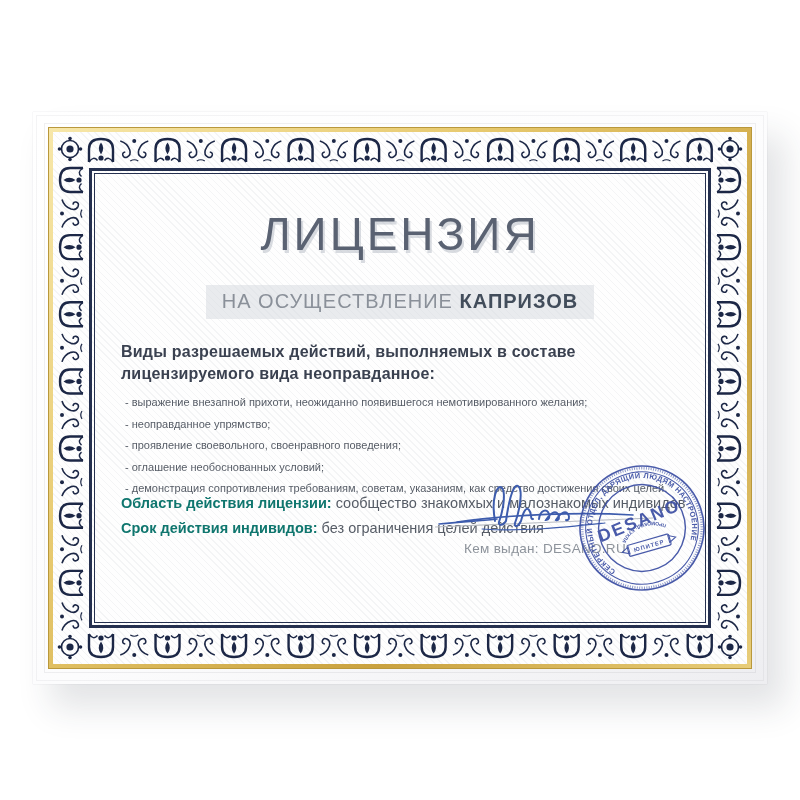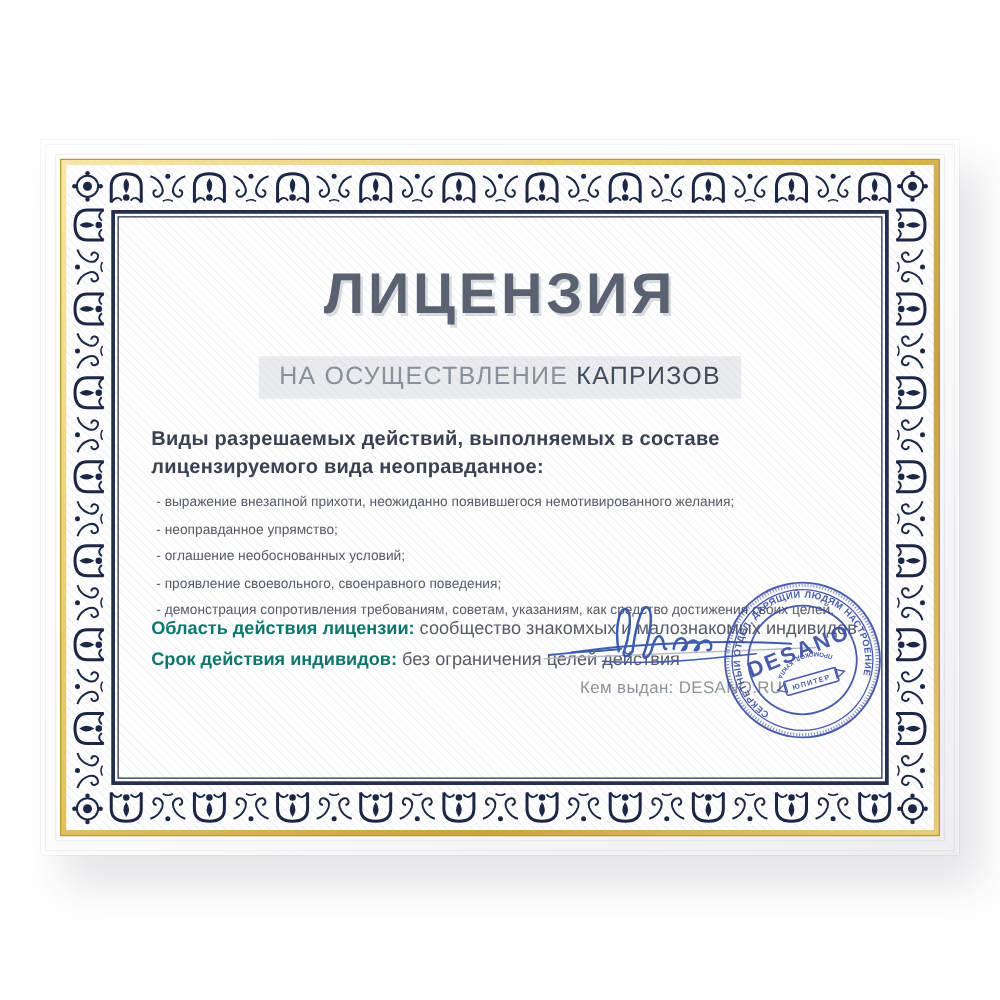--- a/index.html
+++ b/index.html
@@ -26,26 +26,26 @@
     background:repeating-linear-gradient(45deg, rgba(110,120,135,.07) 0 1px, rgba(255,255,255,0) 1px 5px);
     pointer-events:none; }
   .ornaments { position:absolute; inset:3px; width:688px; height:526px; }
 
   .panel { position:absolute; inset:36px; border:3px solid var(--panel-navy,#25304f); }
   .panel-inner { position:absolute; inset:2px; border:1px solid var(--panel-navy,#25304f); }
   .content { position:absolute; inset:3px 14px; text-align:center; }
 
   
   .title { margin-top:34px; font-size:46px; letter-spacing:3px; line-height:1;
-    color:var(--title-gray,#5a6272); font-weight:700;
+    color:var(--title-gray,#5a6272); font-weight:400;
     text-shadow:2px 3px 0 rgba(178,184,194,.5); }
   .subtitle { display:inline-block; margin-top:10px; padding:5px 16px 6px;
     background:rgba(212,216,221,.48); font-size:20px; letter-spacing:1px;
     color:#8a9099; }
-  .subtitle b { color:#424d5b; font-weight:400; }
+  .subtitle b { color:#424d5b; font-weight:700; }
 
   .body-block { margin:22px 12px 0 12px; text-align:left; }
   .body-heading { font-size:16px; line-height:22px; font-weight:700; color:#3a4150;
     letter-spacing:.2px; }
   .actions { margin-top:9px; }
   .action-item { font-size:11px; line-height:16px; margin-top:5.5px; color:#565c66;
     padding-left:4px; }
 
   .info-block { position:absolute; left:12px; top:314px; text-align:left; }
   .info-line { font-size:14.5px; line-height:25px; color:#565c66; }
@@ -186,22 +186,22 @@
 
               <div class="title">ЛИЦЕНЗИЯ</div>
               <br>
               <div class="subtitle"><span>НА ОСУЩЕСТВЛЕНИЕ </span><b>КАПРИЗОВ</b></div>
 
               <div class="body-block">
                 <div class="body-heading">Виды разрешаемых действий, выполняемых в составе лицензируемого вида неоправданное:</div>
                 <div class="actions">
                       <div class="action-item">- выражение внезапной прихоти, неожиданно появившегося немотивированного желания;</div>
                       <div class="action-item">- неоправданное упрямство;</div>
+                      <div class="action-item">- проявление своевольного, своенравного поведения;</div>
                       <div class="action-item">- оглашение необоснованных условий;</div>
-                      <div class="action-item">- проявление своевольного, своенравного поведения;</div>
                       <div class="action-item">- демонстрация сопротивления требованиям, советам, указаниям, как средство достижения своих целей.</div>
                     </div>
               </div>
 
               <div class="info-block">
                 <div class="info-line"><b>Область действия лицензии: </b><span>сообщество знакомхых и малознакомых индивидов</span></div>
                 <div class="info-line"><b>Срок действия индивидов: </b><span>без ограничения целей действия</span></div>
               </div>
 
               <div class="sig-group">

